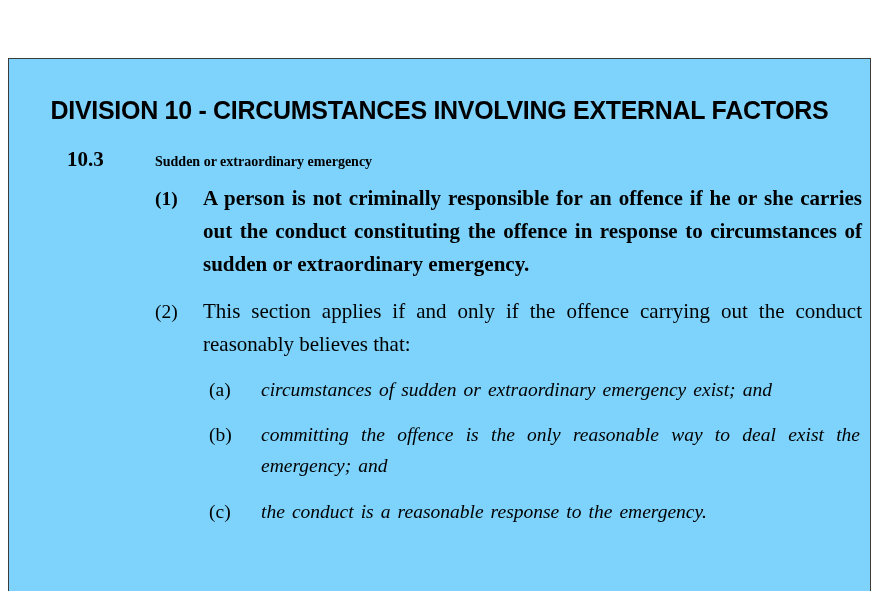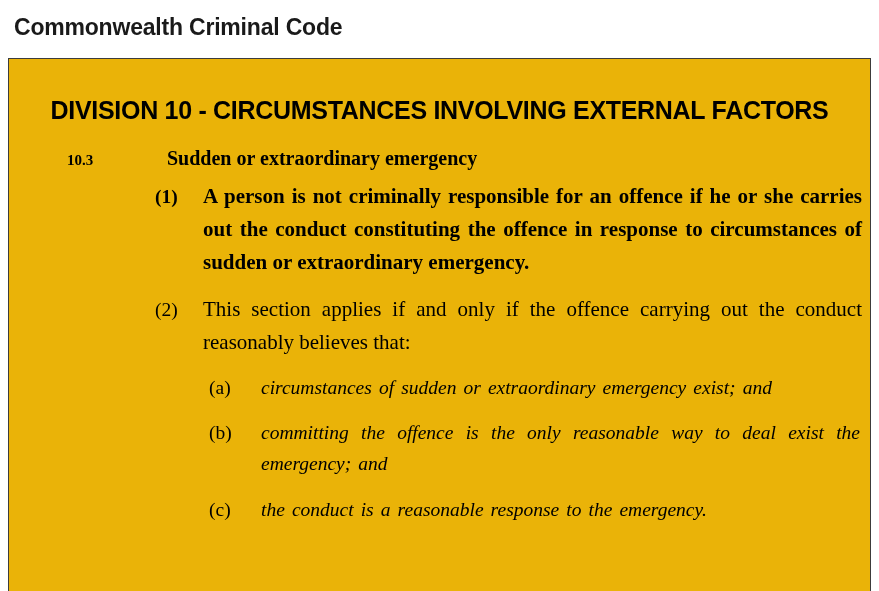--- a/index.html
+++ b/index.html
@@ -31,21 +31,21 @@
   }
   .content-frame {
     position: absolute;
     left: 8px;
     right: 8px;
     top: 58px;
     bottom: 0;
     border: 1px solid #3c3c3c;
     border-bottom: none;
     box-sizing: border-box;
-    background: #eab308;
+    background: #7dd3fc;
     overflow: hidden;
   }
   .division-title {
     font-family: "Liberation Sans", sans-serif;
     font-size: 25px;
     font-weight: 600;
     text-align: center;
     margin-top: 37px;
     margin-bottom: 22px;
     letter-spacing: -0.3px;
@@ -53,29 +53,28 @@
   }
   .section-row {
     display: flex;
     align-items: baseline;
     margin-left: 58px;
     margin-bottom: 10px;
   }
   .section-number {
     font-family: "Liberation Serif", serif;
     font-weight: bold;
-    font-size: 15px;
+    font-size: 21px;
     width: 88px;
     flex: none;
   }
   .section-heading {
     font-family: "Liberation Serif", serif;
     font-weight: bold;
-    font-size: 20px;
-    margin-left: 12px;
+    font-size: 14px;
   }
   .clause {
     display: flex;
     align-items: baseline;
     margin-left: 146px;
     margin-right: 8px;
     margin-bottom: 14px;
   }
   .clause-num {
     flex: none;
@@ -114,21 +113,20 @@
   }
   .subclause-body.wide-spacing {
     word-spacing: 2.2px;
   }
 </style>
 </head>
 <body>
 
 <div class="page">
 
-  <div class="doc-header">Commonwealth Criminal Code</div>
 
   <div class="content-frame">
 
     <div class="division-title">DIVISION 10 - CIRCUMSTANCES INVOLVING EXTERNAL FACTORS</div>
 
     <div class="section-row">
       <span class="section-number">10.3</span>
       <span class="section-heading">Sudden or extraordinary emergency</span>
     </div>
 

